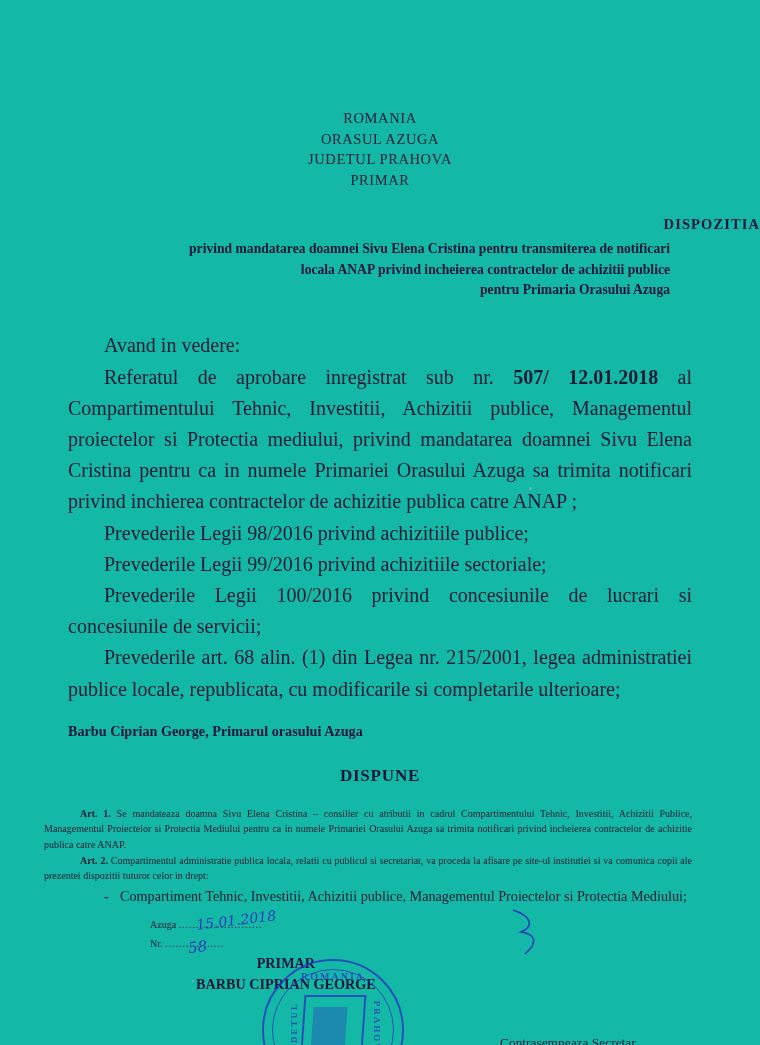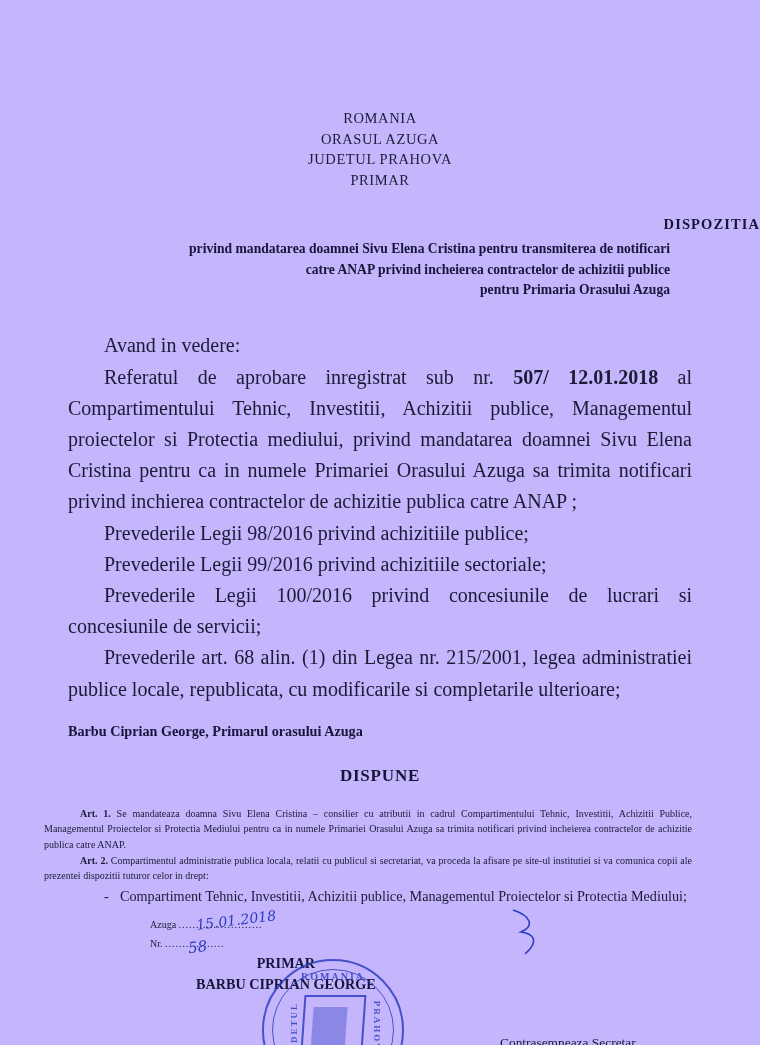--- a/index.html
+++ b/index.html
@@ -11,21 +11,21 @@
     height: 1045px;
     background: #ffffff;
     font-family: "Liberation Serif", serif;
     color: #1a1a2e;
     position: relative;
     overflow: hidden;
   }
   .page {
     position: absolute;
     inset: 0;
-    background: #c4b5fd;
+    background: #14b8a6;
   }
   .content {
     position: absolute;
     left: 0;
     right: 0;
     top: 0;
   }
   .header-block {
     text-align: center;
     margin-top: 108px;
@@ -271,21 +271,21 @@
       <div>ROMANIA</div>
       <div>ORASUL AZUGA</div>
       <div>JUDETUL PRAHOVA</div>
       <div>PRIMAR</div>
     </div>
 
     <div class="title-block">
       <div class="title-main">DISPOZITIA</div>
       <div class="title-sub">
         <div>privind mandatarea doamnei Sivu Elena Cristina pentru transmiterea de notificari</div>
-        <div>catre ANAP privind incheierea contractelor de achizitii publice</div>
+        <div>locala ANAP privind incheierea contractelor de achizitii publice</div>
         <div>pentru Primaria Orasului Azuga</div>
       </div>
     </div>
 
     <div class="body-block">
       <p class="p">Avand in vedere:</p>
       <p class="p"><span>Referatul de aprobare inregistrat sub nr.</span> <span class="b">507/ 12.01.2018</span> <span>al Compartimentului Tehnic, Investitii, Achizitii publice, Managementul proiectelor si Protectia mediului, privind mandatarea doamnei Sivu Elena Cristina pentru ca in numele Primariei Orasului Azuga sa trimita notificari privind inchierea contractelor de achizitie publica catre ANAP ;</span></p>
       <p class="p">Prevederile Legii 98/2016 privind achizitiile publice;</p>
       <p class="p">Prevederile Legii 99/2016 privind achizitiile sectoriale;</p>
       <p class="p">Prevederile Legii 100/2016 privind concesiunile de lucrari si concesiunile de servicii;</p>

